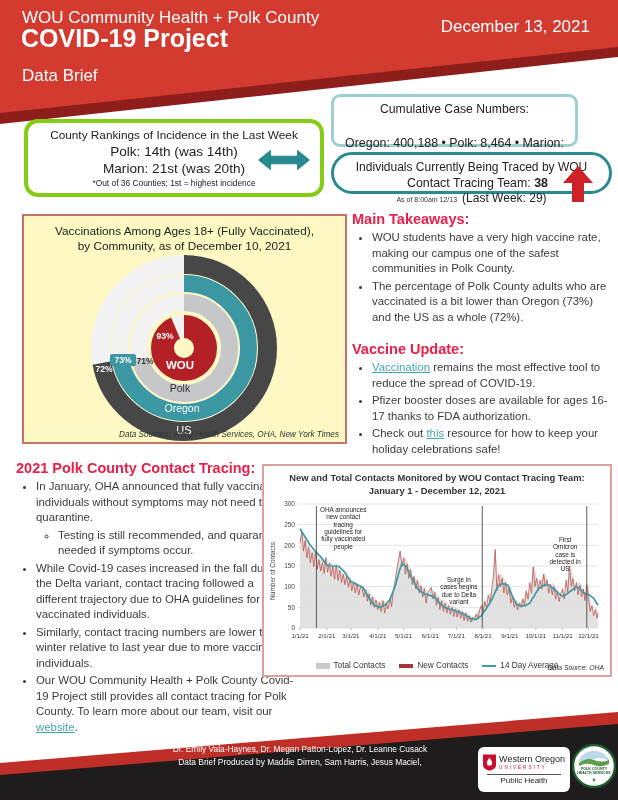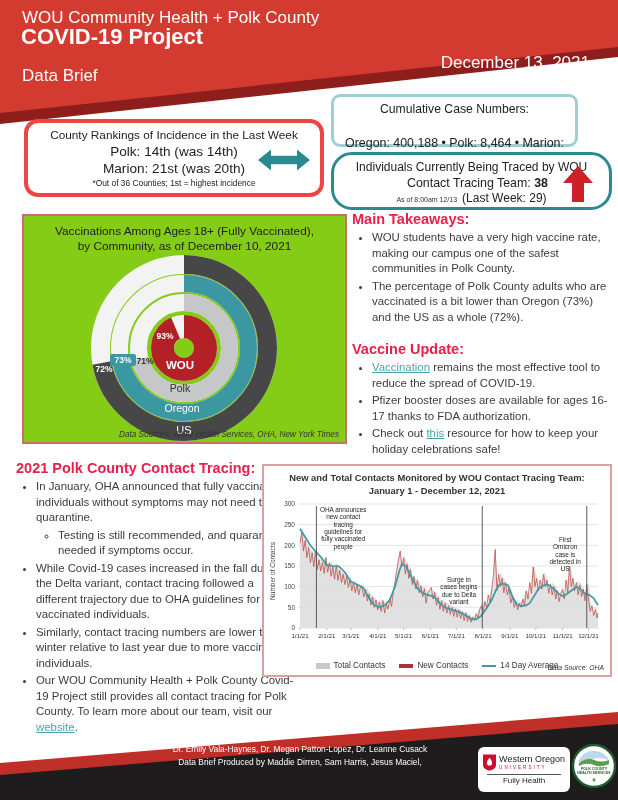--- a/index.html
+++ b/index.html
@@ -4,44 +4,44 @@
 <style>
   html,body{margin:0;padding:0;background:#fff;}
   .page{position:relative;width:618px;height:800px;overflow:hidden;background:#fff;
         font-family:"Liberation Sans",sans-serif;color:#3b3b3b;}
   
   .hdr-shadow{position:absolute;left:0;top:0;width:618px;height:130px;background:#8e1e1c;
               clip-path:polygon(0 0,618px 0,618px 57px,0 124px);}
   .hdr-main{position:absolute;left:0;top:0;width:618px;height:120px;background:#d43b30;
             clip-path:polygon(0 0,618px 0,618px 47px,0 113px);}
   .hdr-kicker{position:absolute;left:22px;top:8px;font-size:17px;color:#fff;}
-  .hdr-title{position:absolute;left:21px;top:24px;font-size:22px;font-weight:700;color:#fff;}
+  .hdr-title{position:absolute;left:21px;top:24px;font-size:25px;font-weight:700;color:#fff;}
   .hdr-sub{position:absolute;left:22px;top:66px;font-size:17px;color:#fff;}
-  .hdr-date{position:absolute;right:28px;top:17px;font-size:17px;color:#fff;margin-top:36px;}
+  .hdr-date{position:absolute;right:28px;top:17px;font-size:17px;color:#fff;}
   
   .box{position:absolute;background:#fff;z-index:2;box-sizing:border-box;text-align:center;}
-  .rankings{left:24px;top:119px;width:300px;height:78px;border:4px solid #ef4444;border-radius:14px;
+  .rankings{left:24px;top:119px;width:300px;height:78px;border:4px solid #84cc16;border-radius:14px;
             padding-top:5px;}
   .rankings .t1{font-size:11.8px;color:#222;}
   .rankings .t2{font-size:13.6px;color:#222;margin-top:2px;}
   .rankings .t3{font-size:8.4px;color:#222;margin-top:2px;}
   .dbl-arrow{position:absolute;right:10px;top:24px;width:52px;height:26px;}
   .cumulative{left:331px;top:94px;width:247px;height:53px;border:3px solid #9fd0d1;border-radius:9px;
               padding-top:5px;}
   .cumulative .t1{font-size:12.2px;color:#222;}
   .cumulative .t2{font-size:12.4px;color:#222;margin-top:20px;}
-  .tracing{left:331px;top:152px;width:281px;height:58px;border:3px solid #2a8a90;border-radius:21px;
+  .tracing{left:331px;top:152px;width:281px;height:42px;border:3px solid #2a8a90;border-radius:21px;
            padding-top:5px;}
   .tracing .t1{font-size:12px;color:#222;}
   .tracing .t2{font-size:12.4px;color:#222;margin-top:2px;padding-left:12px;}
   .tracing .t3{font-size:12px;color:#222;margin-top:1px;}
   .tracing .asof{font-size:7px;color:#333;margin-right:5px;}
   .up-arrow{position:absolute;right:16px;top:11px;width:30px;height:36px;}
   
-  .donut-panel{position:absolute;left:22px;top:214px;width:325px;height:230px;background:#84cc16;
+  .donut-panel{position:absolute;left:22px;top:214px;width:325px;height:230px;background:#fef9c3;
                border:2px solid #c7706b;box-sizing:border-box;}
   .donut-title{margin-top:8px;text-align:center;font-size:11.8px;line-height:1.3;color:#222;}
   .donut-wrap{position:absolute;left:64px;top:36px;width:192px;height:192px;}
   .donut-src{position:absolute;right:6px;bottom:3px;font-size:8.2px;font-style:italic;color:#333;}
   
   .section{position:absolute;}
   .sec-takeaways{left:352px;top:211px;width:260px;}
   .sec-vaccine{left:352px;top:341px;width:260px;}
   .sec-tracing{left:16px;top:460px;width:280px;}
   .red-h{font-size:14.5px;font-weight:700;color:#e8204a;margin:0 0 3px 0;}
@@ -241,21 +241,21 @@
       <svg width="13" height="17" viewBox="0 0 16 20">
         <path d="M0 0 H16 V13 Q16 18 8 20 Q0 18 0 13 Z" fill="#c8102e"></path>
         <path d="M8 4 C10 7 11.2 8 11.2 10.5 A3.2 3.2 0 1 1 4.8 10.5 C4.8 8 6 7 8 4 Z" fill="#fff"></path>
       </svg>
       <div>
         <div class="wou-name">Western Oregon</div>
         <div class="wou-univ">UNIVERSITY</div>
       </div>
     </div>
     <div class="wou-div"></div>
-    <div class="wou-ph">Fully Health</div>
+    <div class="wou-ph">Public Health</div>
   </div>
   <svg class="polk-logo" viewBox="0 0 44 44">
     <circle cx="22" cy="22" r="21" fill="#fff" stroke="#1d5c2f" stroke-width="2.4"></circle>
     <path d="M6 18 A17 17 0 0 1 38 18 L38 18 Q30 12 22 15 Q13 18 6 18 Z" fill="#bcd9ea"></path>
     <path d="M7 19 Q15 13 22 16 Q30 19 37 16 L37 20 Q28 24 22 21 Q14 18 7 22 Z" fill="#5a9e4c"></path>
     <text x="22" y="26" text-anchor="middle" font-size="3.6" font-weight="bold" fill="#1d5c2f">POLK COUNTY</text>
     <text x="22" y="30.4" text-anchor="middle" font-size="3.6" font-weight="bold" fill="#1d5c2f">HEALTH SERVICES</text>
     <path d="M22 34 Q25 35.5 22 38 Q19 35.5 22 34 Z" fill="#5a9e4c"></path>
   </svg>
 

